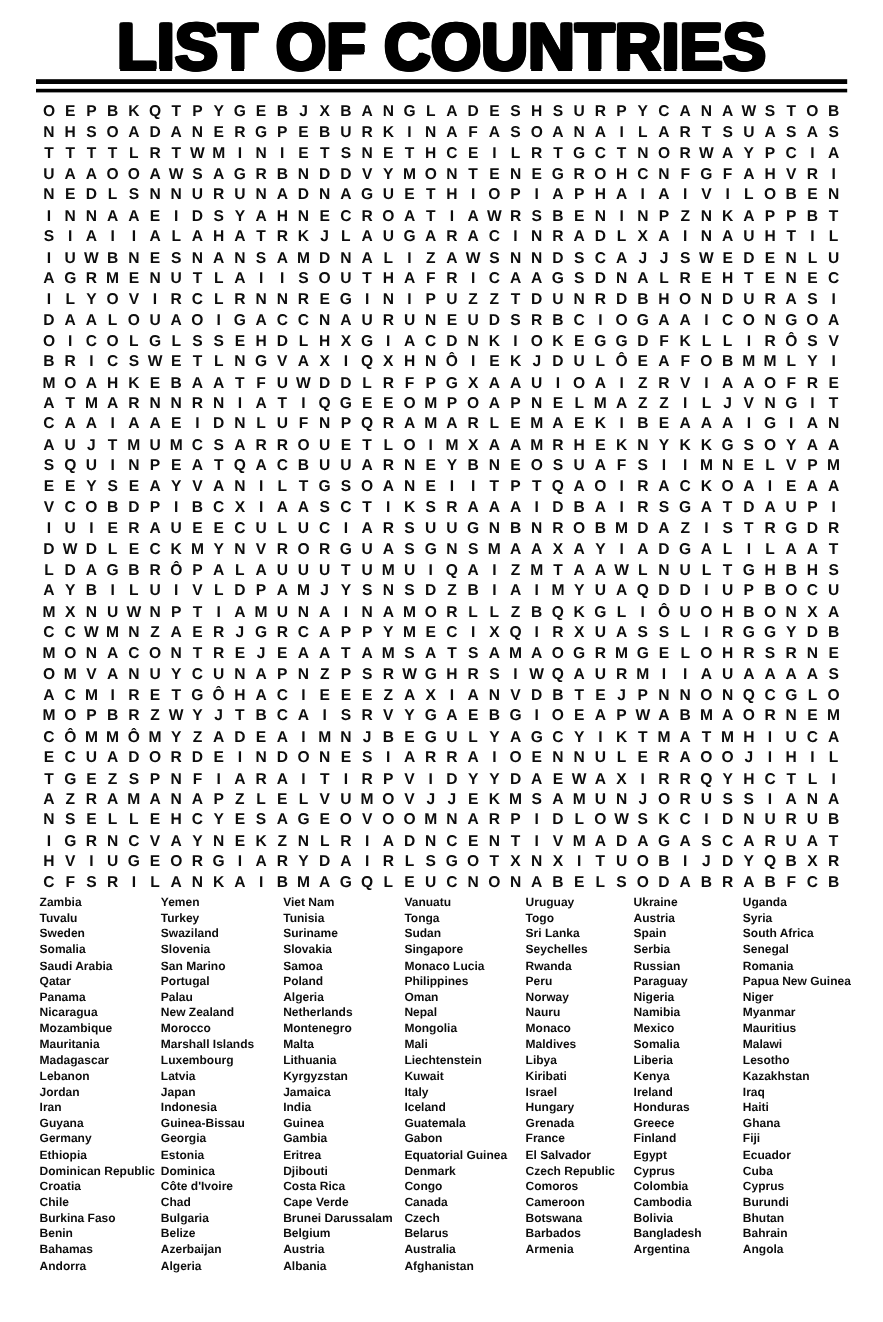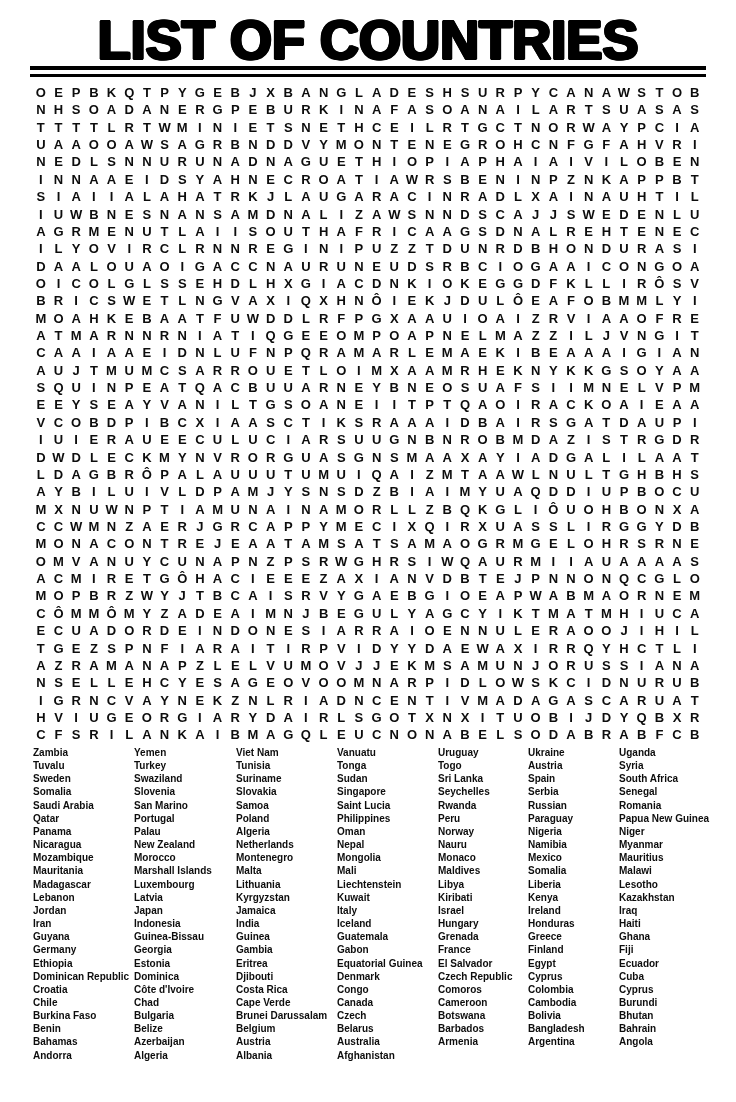--- a/index.html
+++ b/index.html
@@ -1684,21 +1684,21 @@
         <div class="word">Brunei Darussalam</div>
         <div class="word">Belgium</div>
         <div class="word">Austria</div>
         <div class="word">Albania</div>
       </div>
       <div class="word-col" style="left: 337px;">
         <div class="word">Vanuatu</div>
         <div class="word">Tonga</div>
         <div class="word">Sudan</div>
         <div class="word">Singapore</div>
-        <div class="word">Saint Lucia</div>
+        <div class="word">Monaco Lucia</div>
         <div class="word">Philippines</div>
         <div class="word">Oman</div>
         <div class="word">Nepal</div>
         <div class="word">Mongolia</div>
         <div class="word">Mali</div>
         <div class="word">Liechtenstein</div>
         <div class="word">Kuwait</div>
         <div class="word">Italy</div>
         <div class="word">Iceland</div>
         <div class="word">Guatemala</div>

